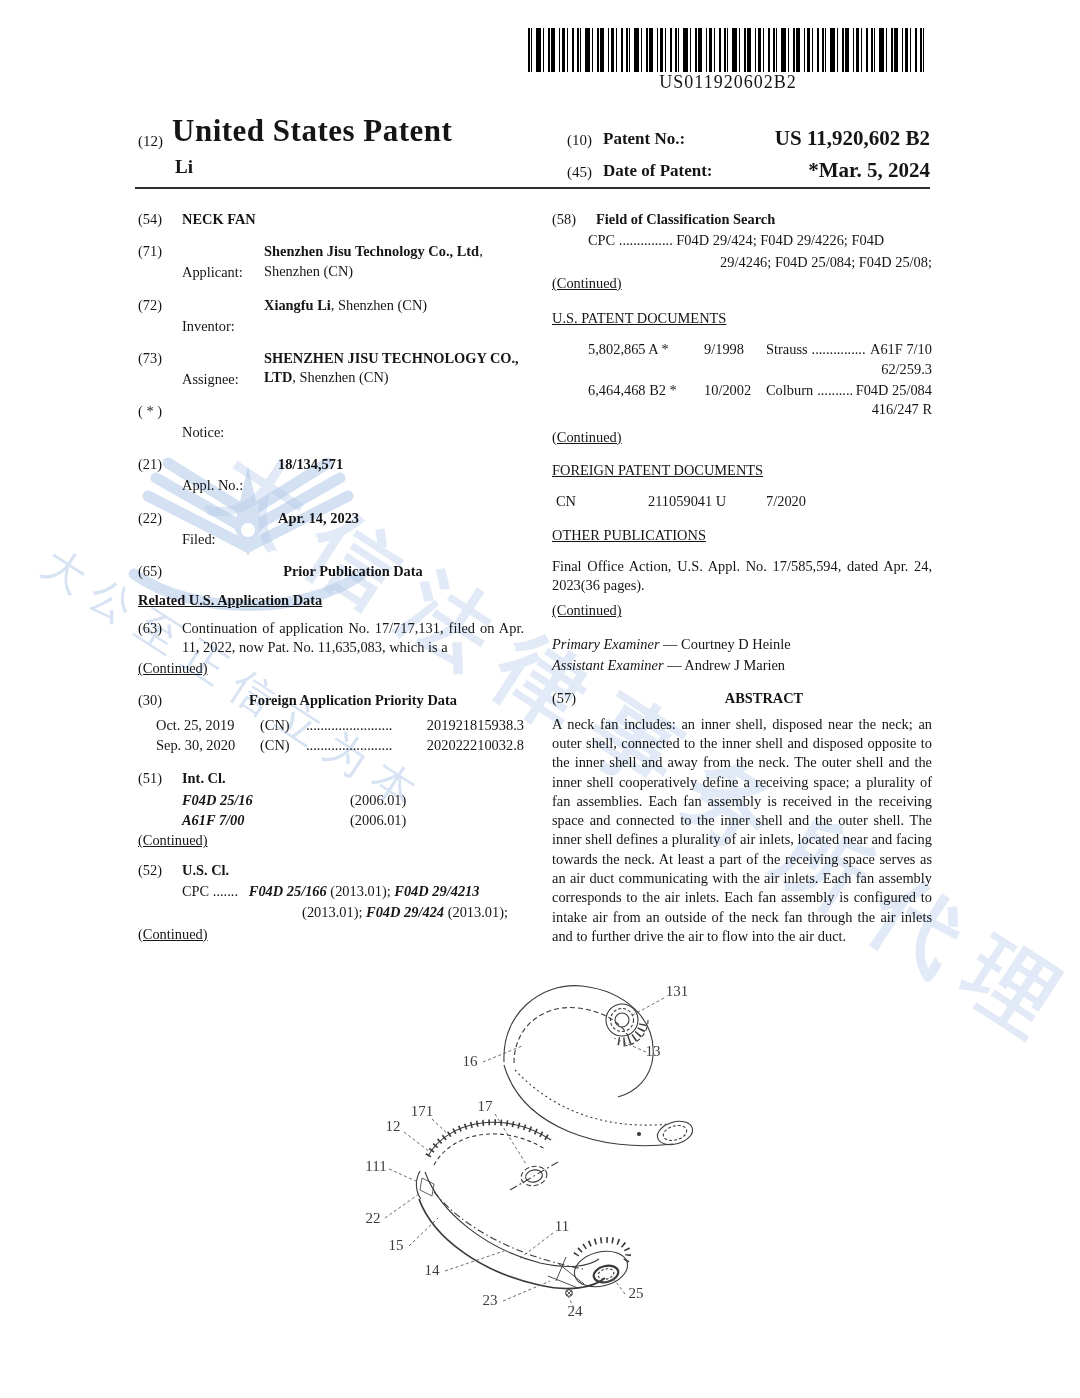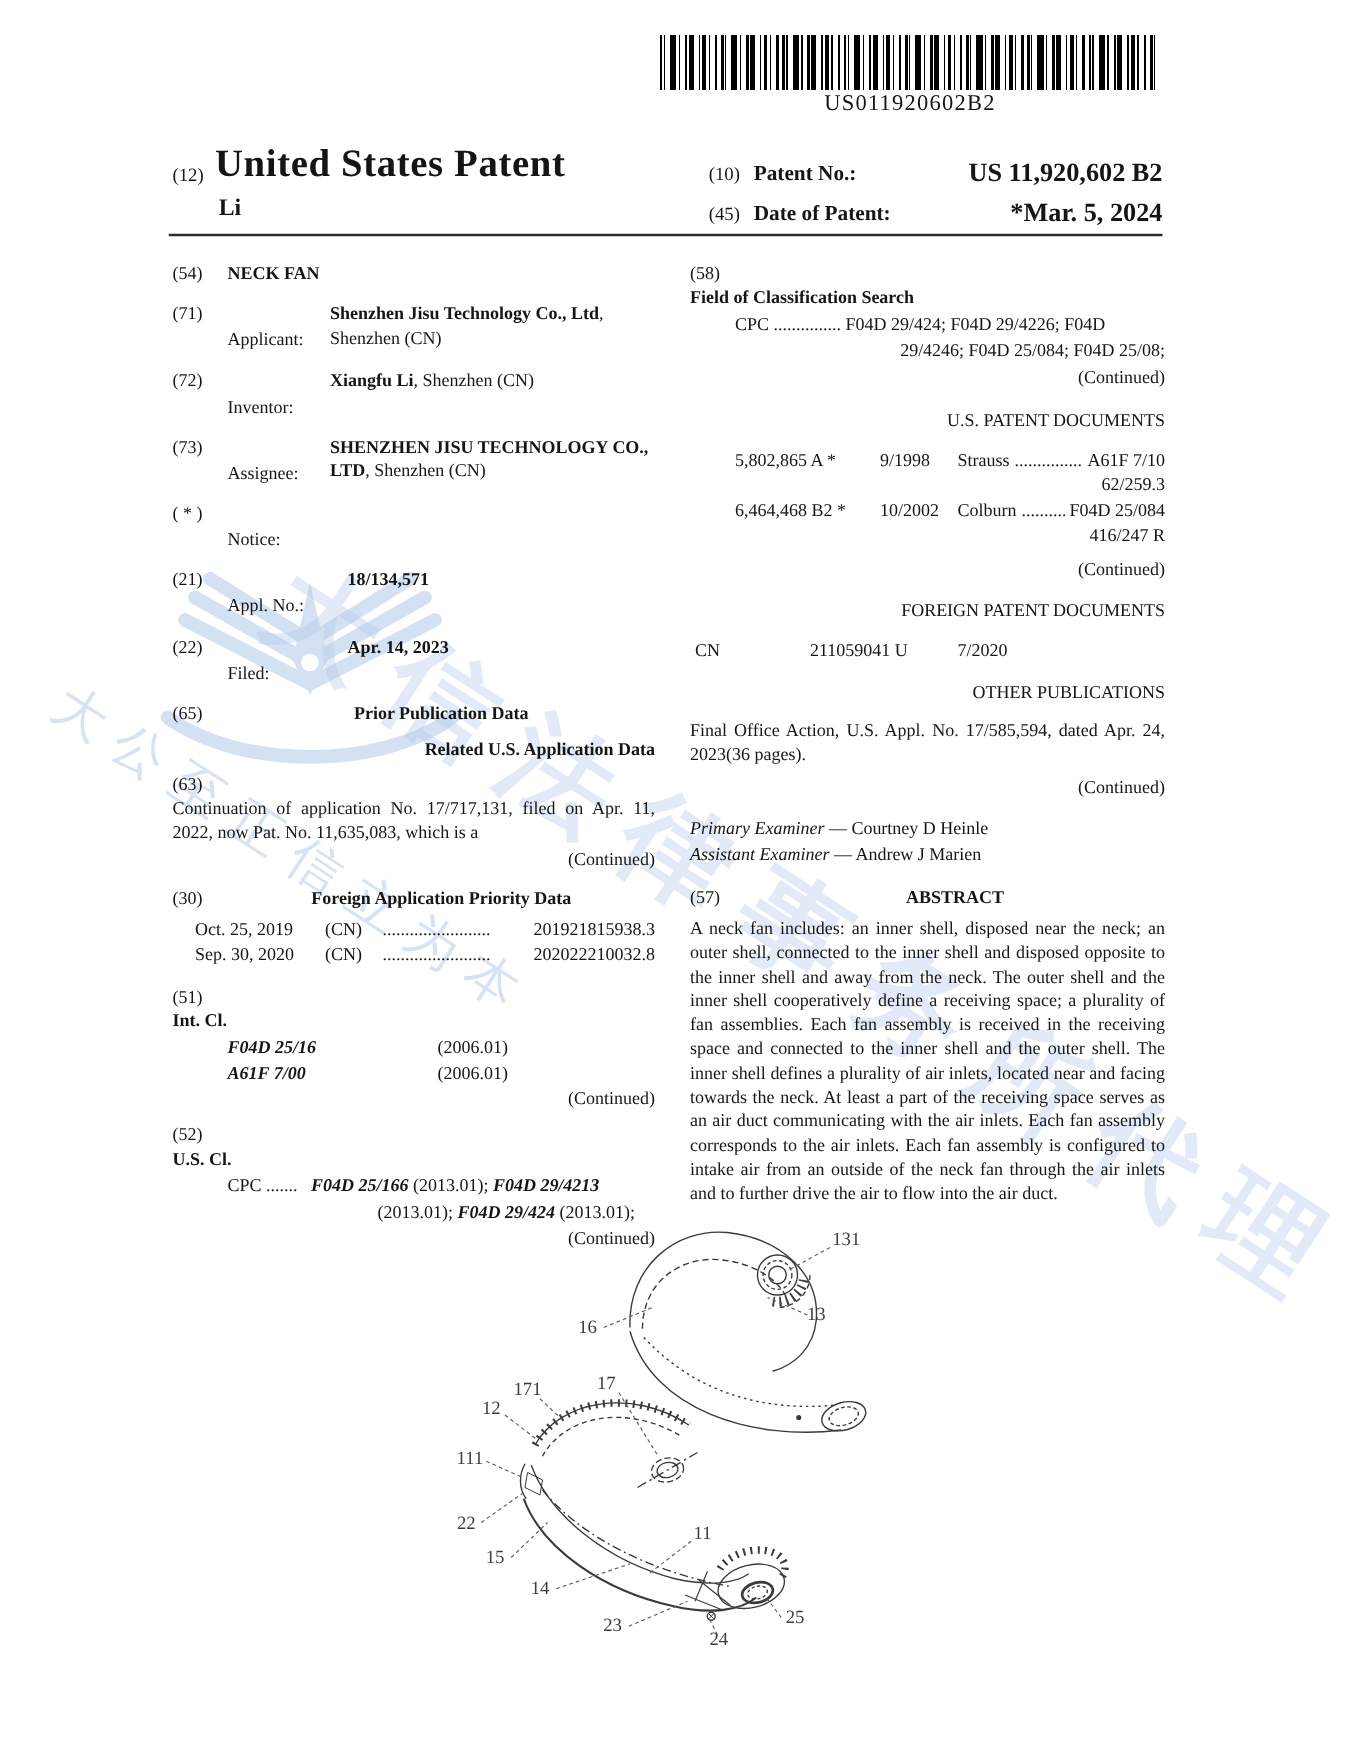--- a/index.html
+++ b/index.html
@@ -27,26 +27,26 @@
   .cols{position:absolute;left:138px;top:210px;width:794px;display:flex;gap:28px;
         font-size:14.4px;line-height:1.34;}
   .col-l{width:386px;}
   .col-r{width:380px;}
   .row{display:flex;margin-bottom:13px;}
   .num{flex:none;width:44px;}
   .lbl{flex:none;width:82px;margin-top:21px;}
   .val{flex:1;}
   b.nm{font-weight:bold;}
   .chead{flex:1;text-align:center;font-weight:bold;}
-  .center{text-align:right;}
+  .center{text-align:left;text-decoration:underline;}
   .right{text-align:right;}
   .just{text-align:justify;}
   .ital{font-style:italic;}
   .bi{font-weight:bold;font-style:italic;}
-  .mb0{margin-bottom:2px;flex-direction:column;}
+  .mb0{margin-bottom:2px;}
   .small-gap{margin-bottom:6px;}
   .pad44{padding-left:44px;}
   .pad36{padding-left:36px;}
   
   .prow{display:flex;padding-left:18px;margin-bottom:1px;}
   .prow .d{flex:none;width:104px;}
   .prow .c{flex:none;width:46px;}
   .prow .dots{flex:1;overflow:hidden;white-space:nowrap;}
   
   .irow{display:flex;padding-left:44px;margin-bottom:1px;}

